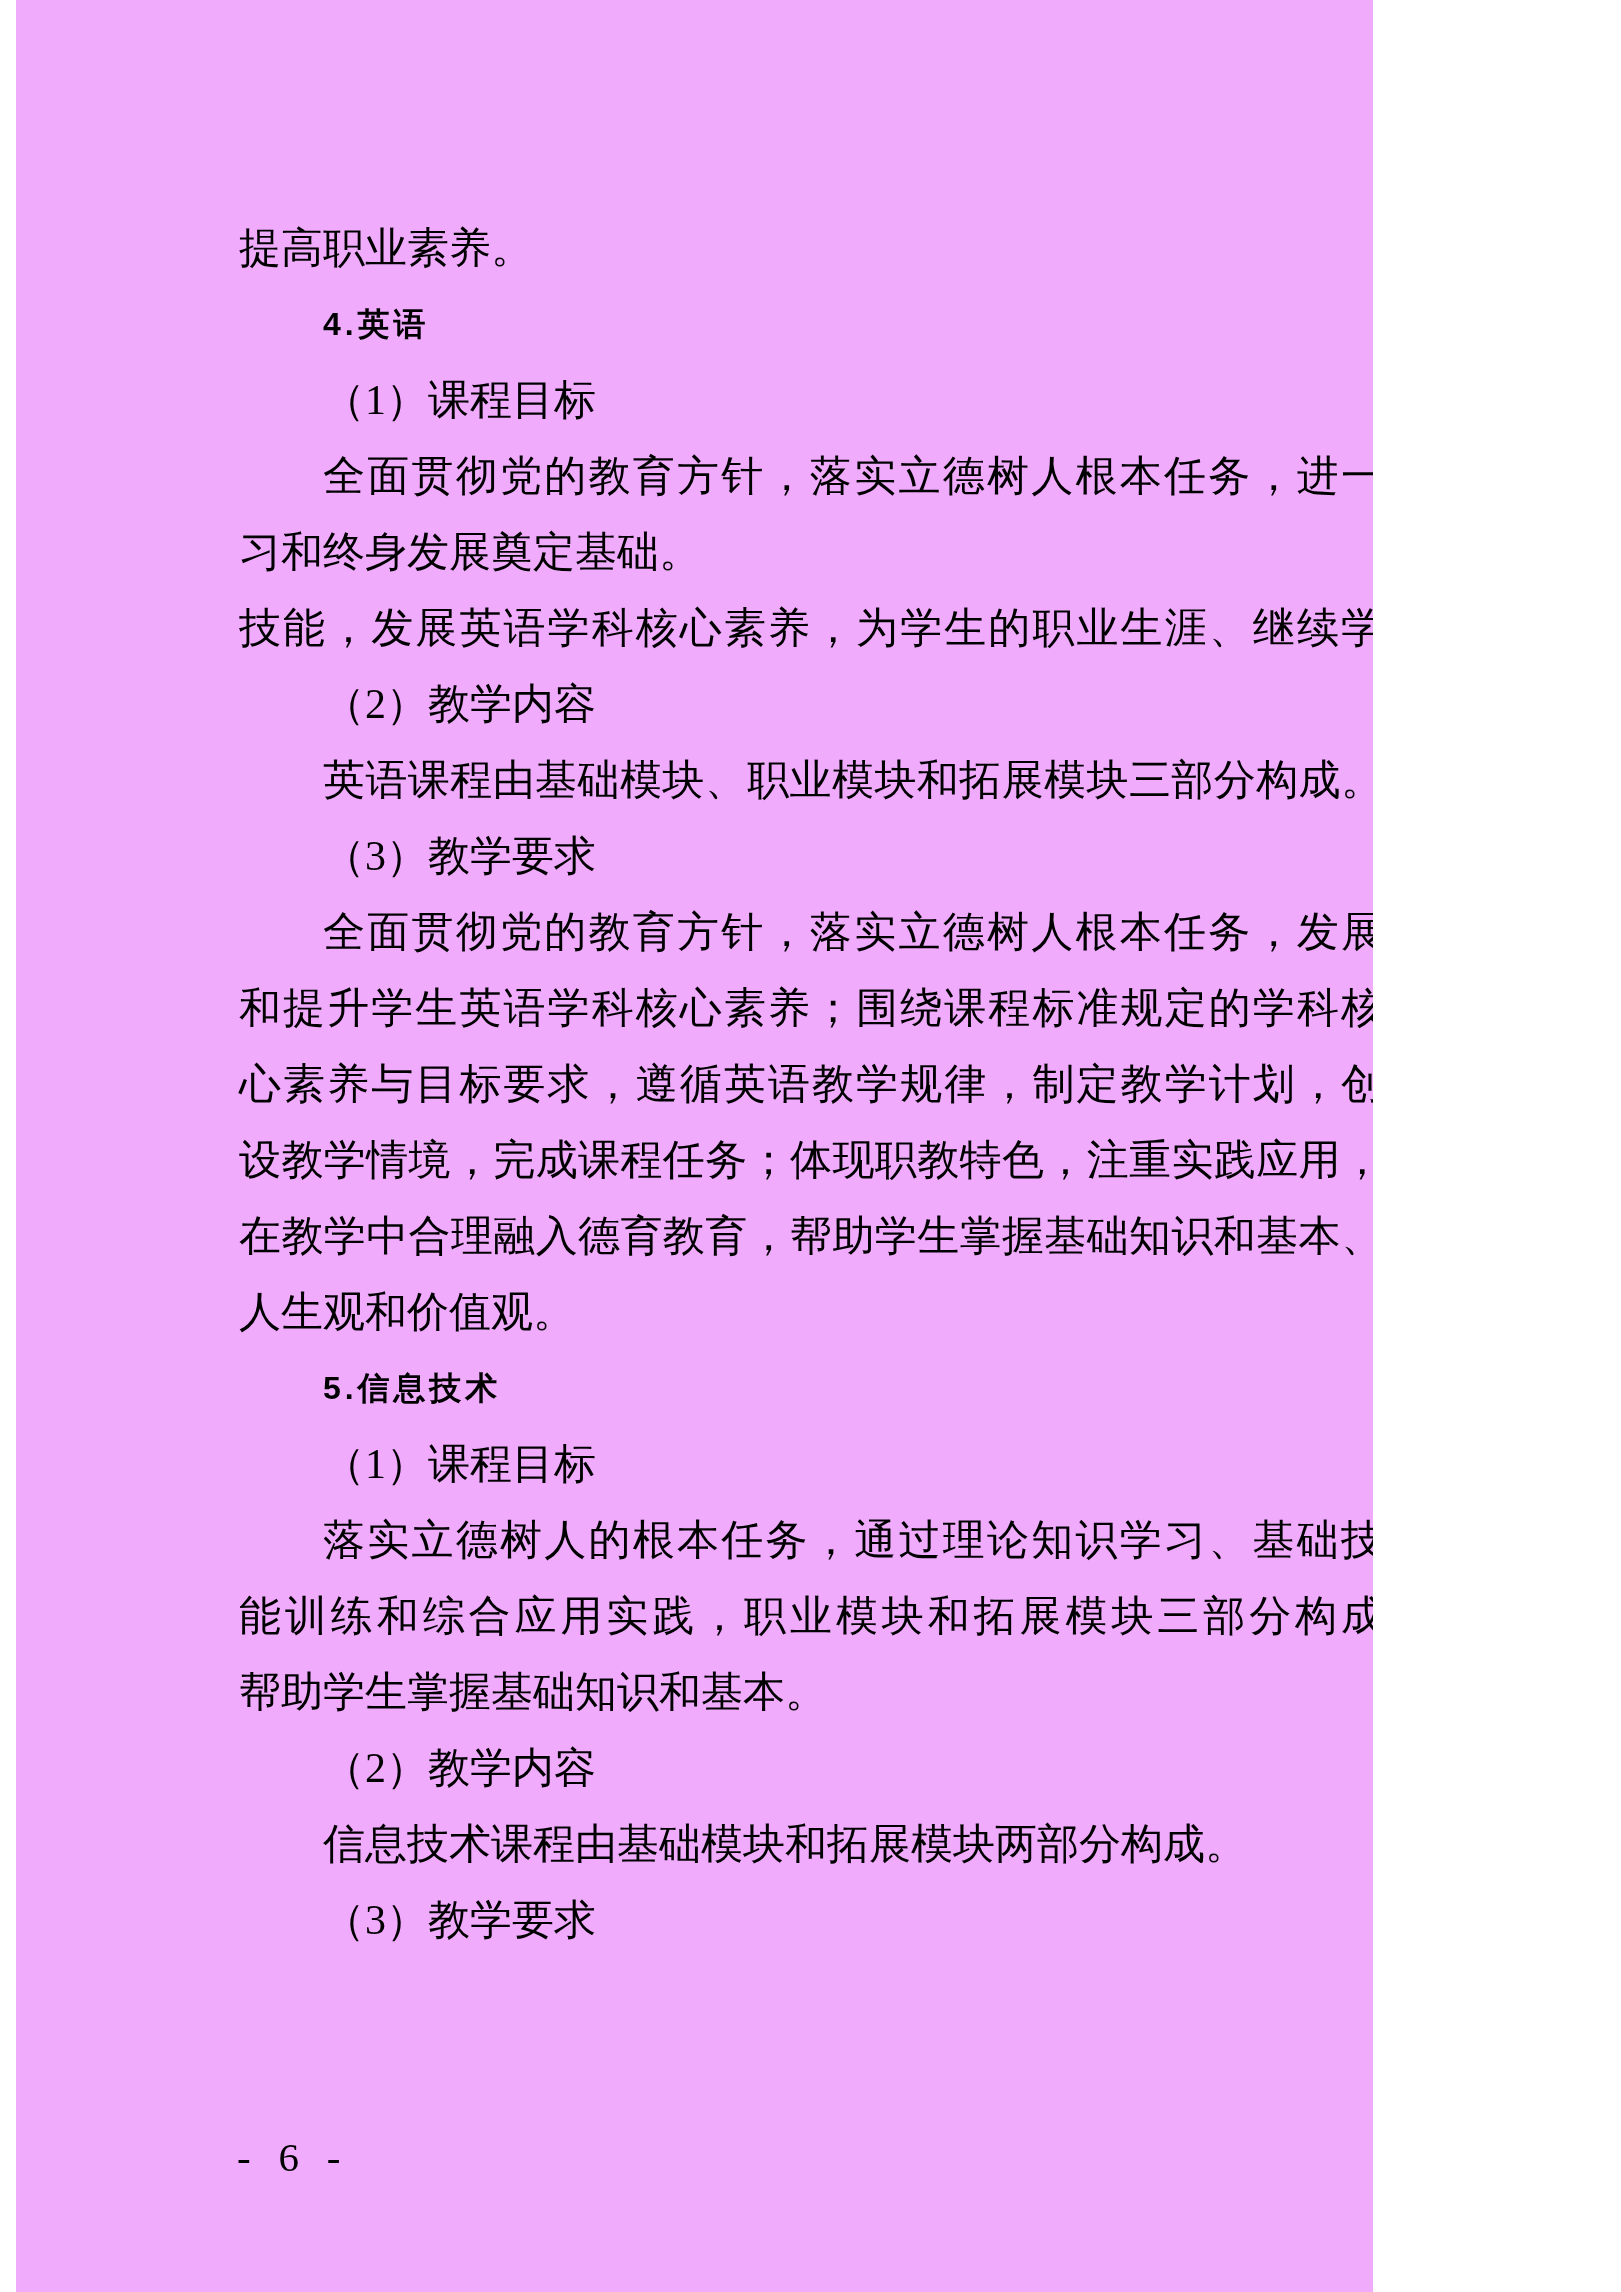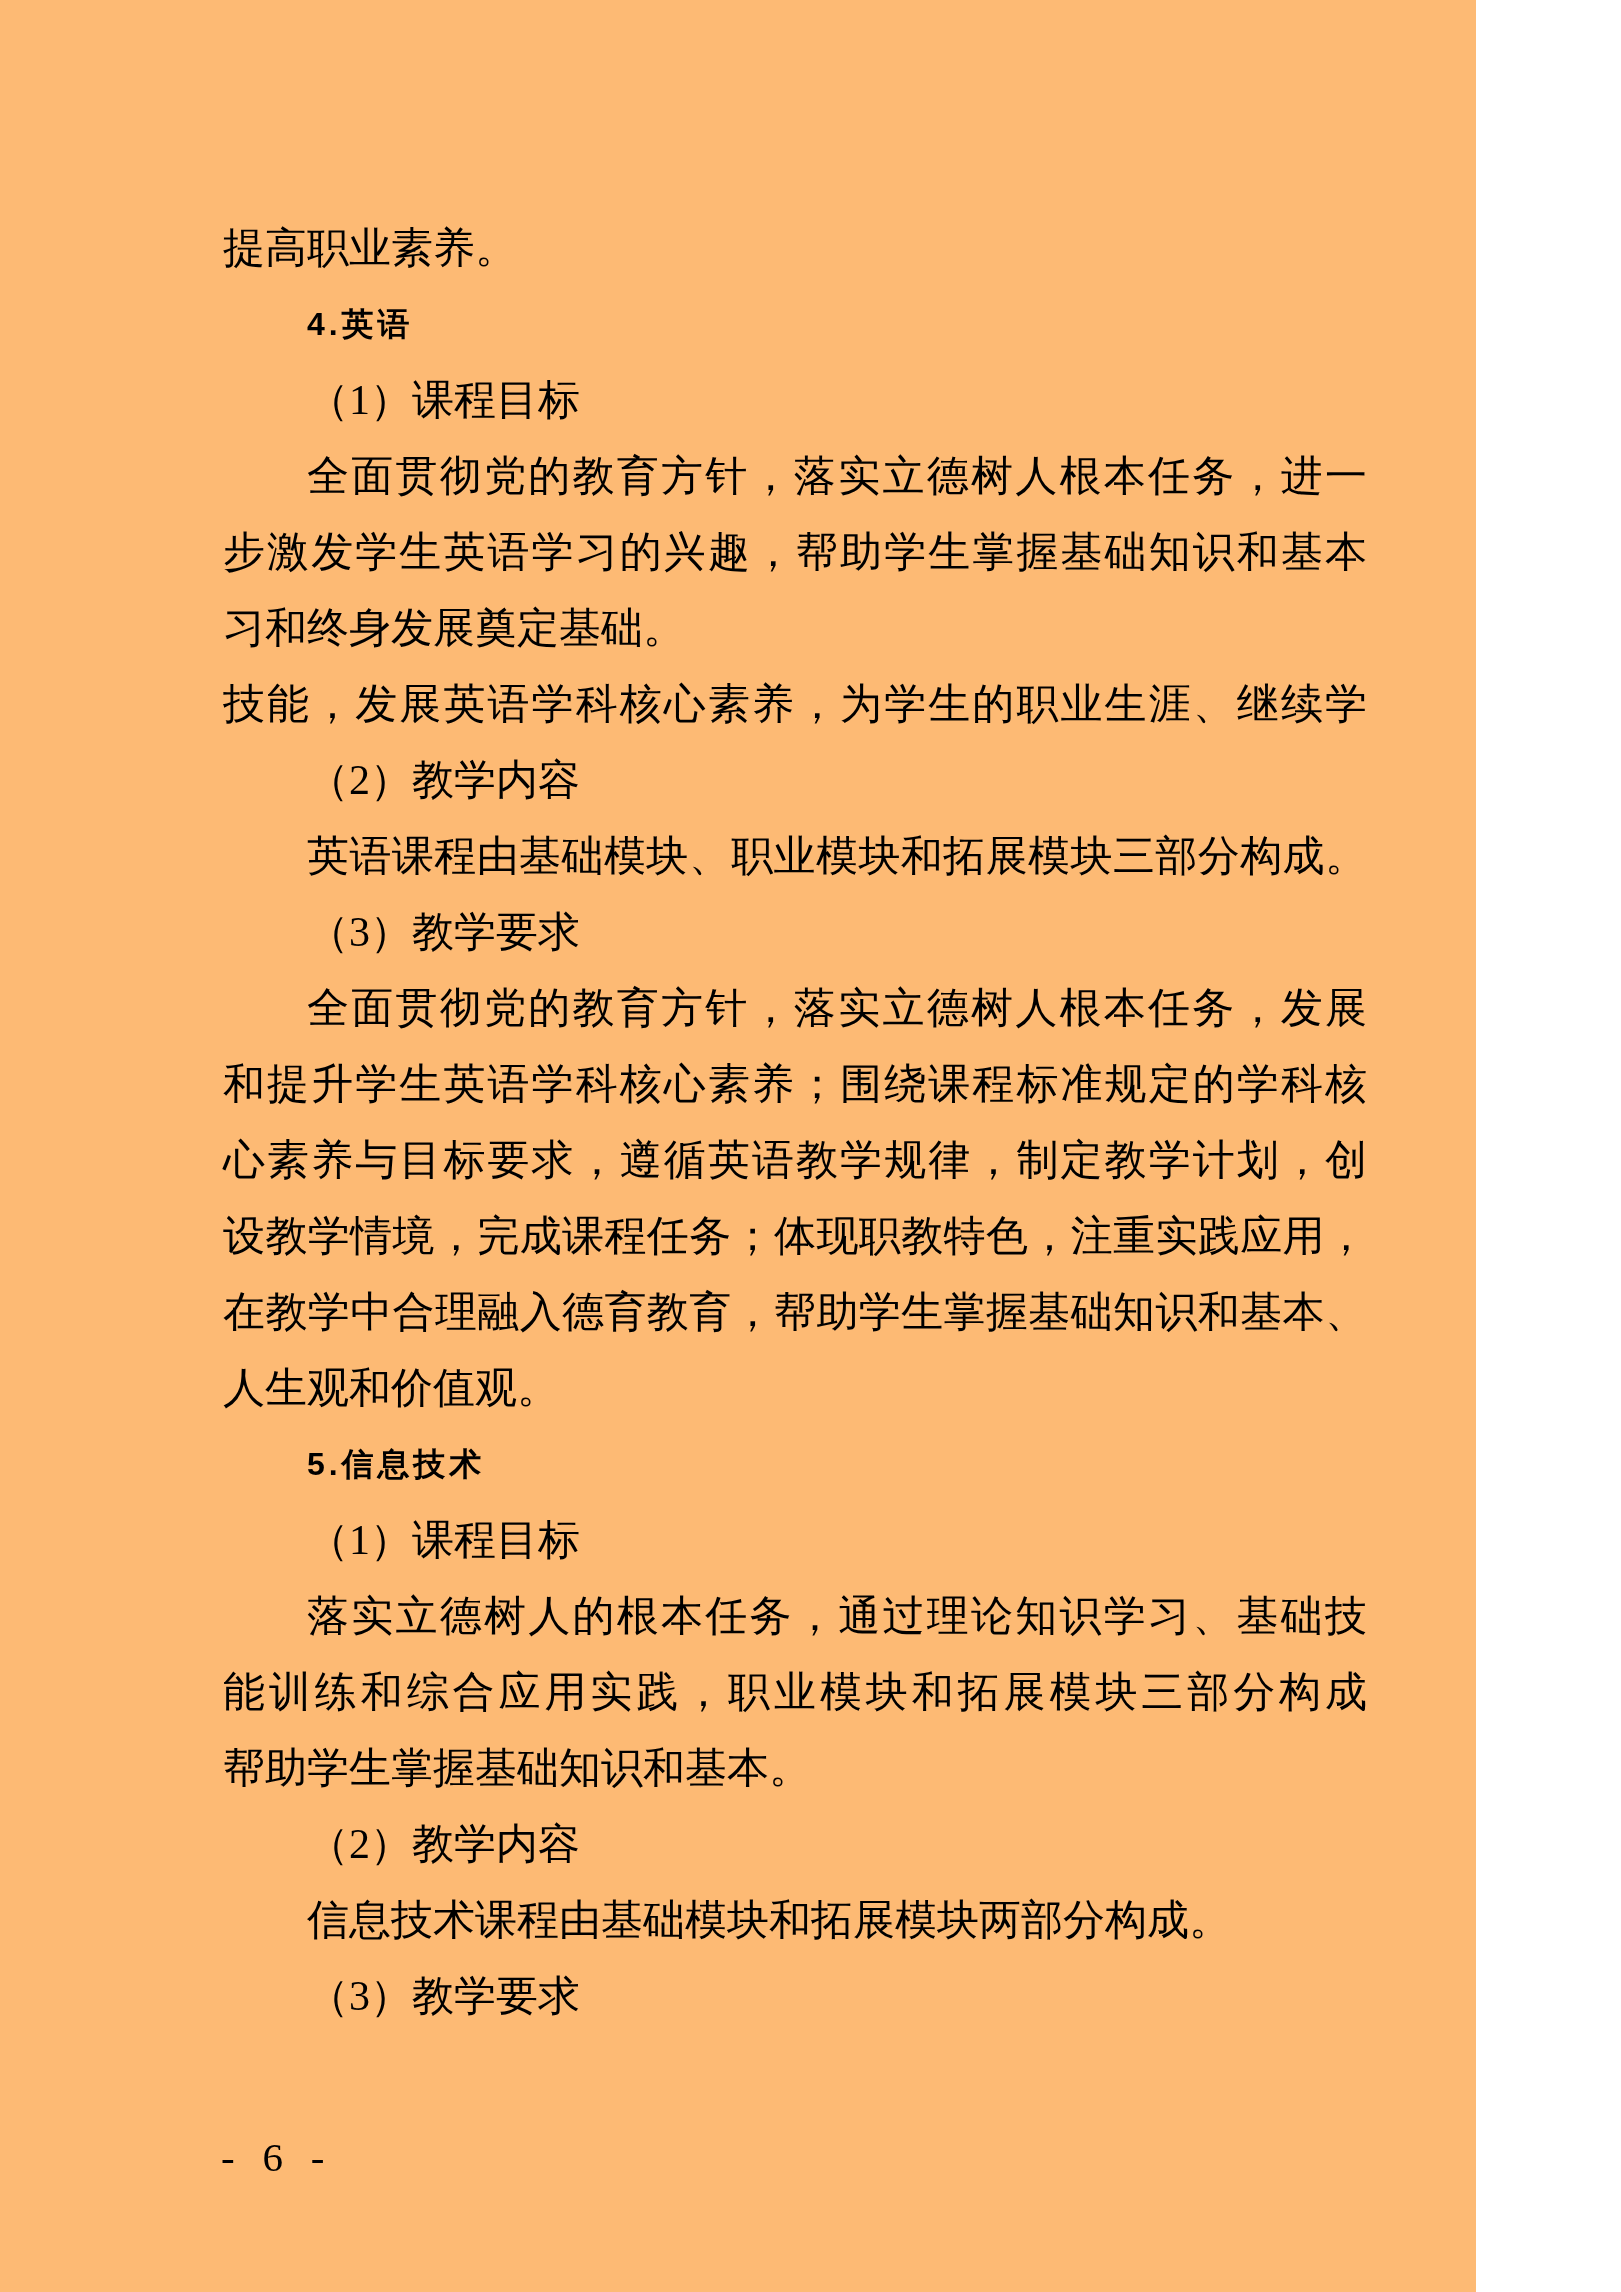--- a/index.html
+++ b/index.html
@@ -2,26 +2,27 @@
 <html><head>
 <meta charset="utf-8">
 <style>
   html, body {
     margin: 0;
     padding: 0;
     background: #ffffff;
   }
   .page {
     position: relative;
-    width: 1476px;
+    width: 1357px;
     height: 2293px;
-    background: #fdba74;
+    background: #f0abfc;
     overflow: hidden;
     font-family: "Liberation Serif", "DejaVu Serif", serif;
     color: #000000;
+    margin-left: 16px;
   }
   .text-block {
     position: absolute;
     left: 223px;
     top: 210px;
     width: 1144px;
   }
   .line {
     font-size: 42px;
     line-height: 76px;
@@ -55,21 +56,20 @@
 </style>
 </head>
 <body>
 
 <div class="page">
   <div class="text-block">
     <div class="line">提高职业素养。</div>
     <div class="line indent heading">4.英语</div>
     <div class="line indent">（1）课程目标</div>
     <div class="line indent fill">全面贯彻党的教育方针，落实立德树人根本任务，进一</div>
-    <div class="line fill">步激发学生英语学习的兴趣，帮助学生掌握基础知识和基本</div>
     <div class="line">习和终身发展奠定基础。</div>
     <div class="line fill">技能，发展英语学科核心素养，为学生的职业生涯、继续学</div>
     <div class="line indent">（2）教学内容</div>
     <div class="line indent fill">英语课程由基础模块、职业模块和拓展模块三部分构成。</div>
     <div class="line indent">（3）教学要求</div>
     <div class="line indent fill">全面贯彻党的教育方针，落实立德树人根本任务，发展</div>
     <div class="line fill">和提升学生英语学科核心素养；围绕课程标准规定的学科核</div>
     <div class="line fill">心素养与目标要求，遵循英语教学规律，制定教学计划，创</div>
     <div class="line fill">设教学情境，完成课程任务；体现职教特色，注重实践应用，</div>
     <div class="line fill">在教学中合理融入德育教育，帮助学生掌握基础知识和基本、</div>

